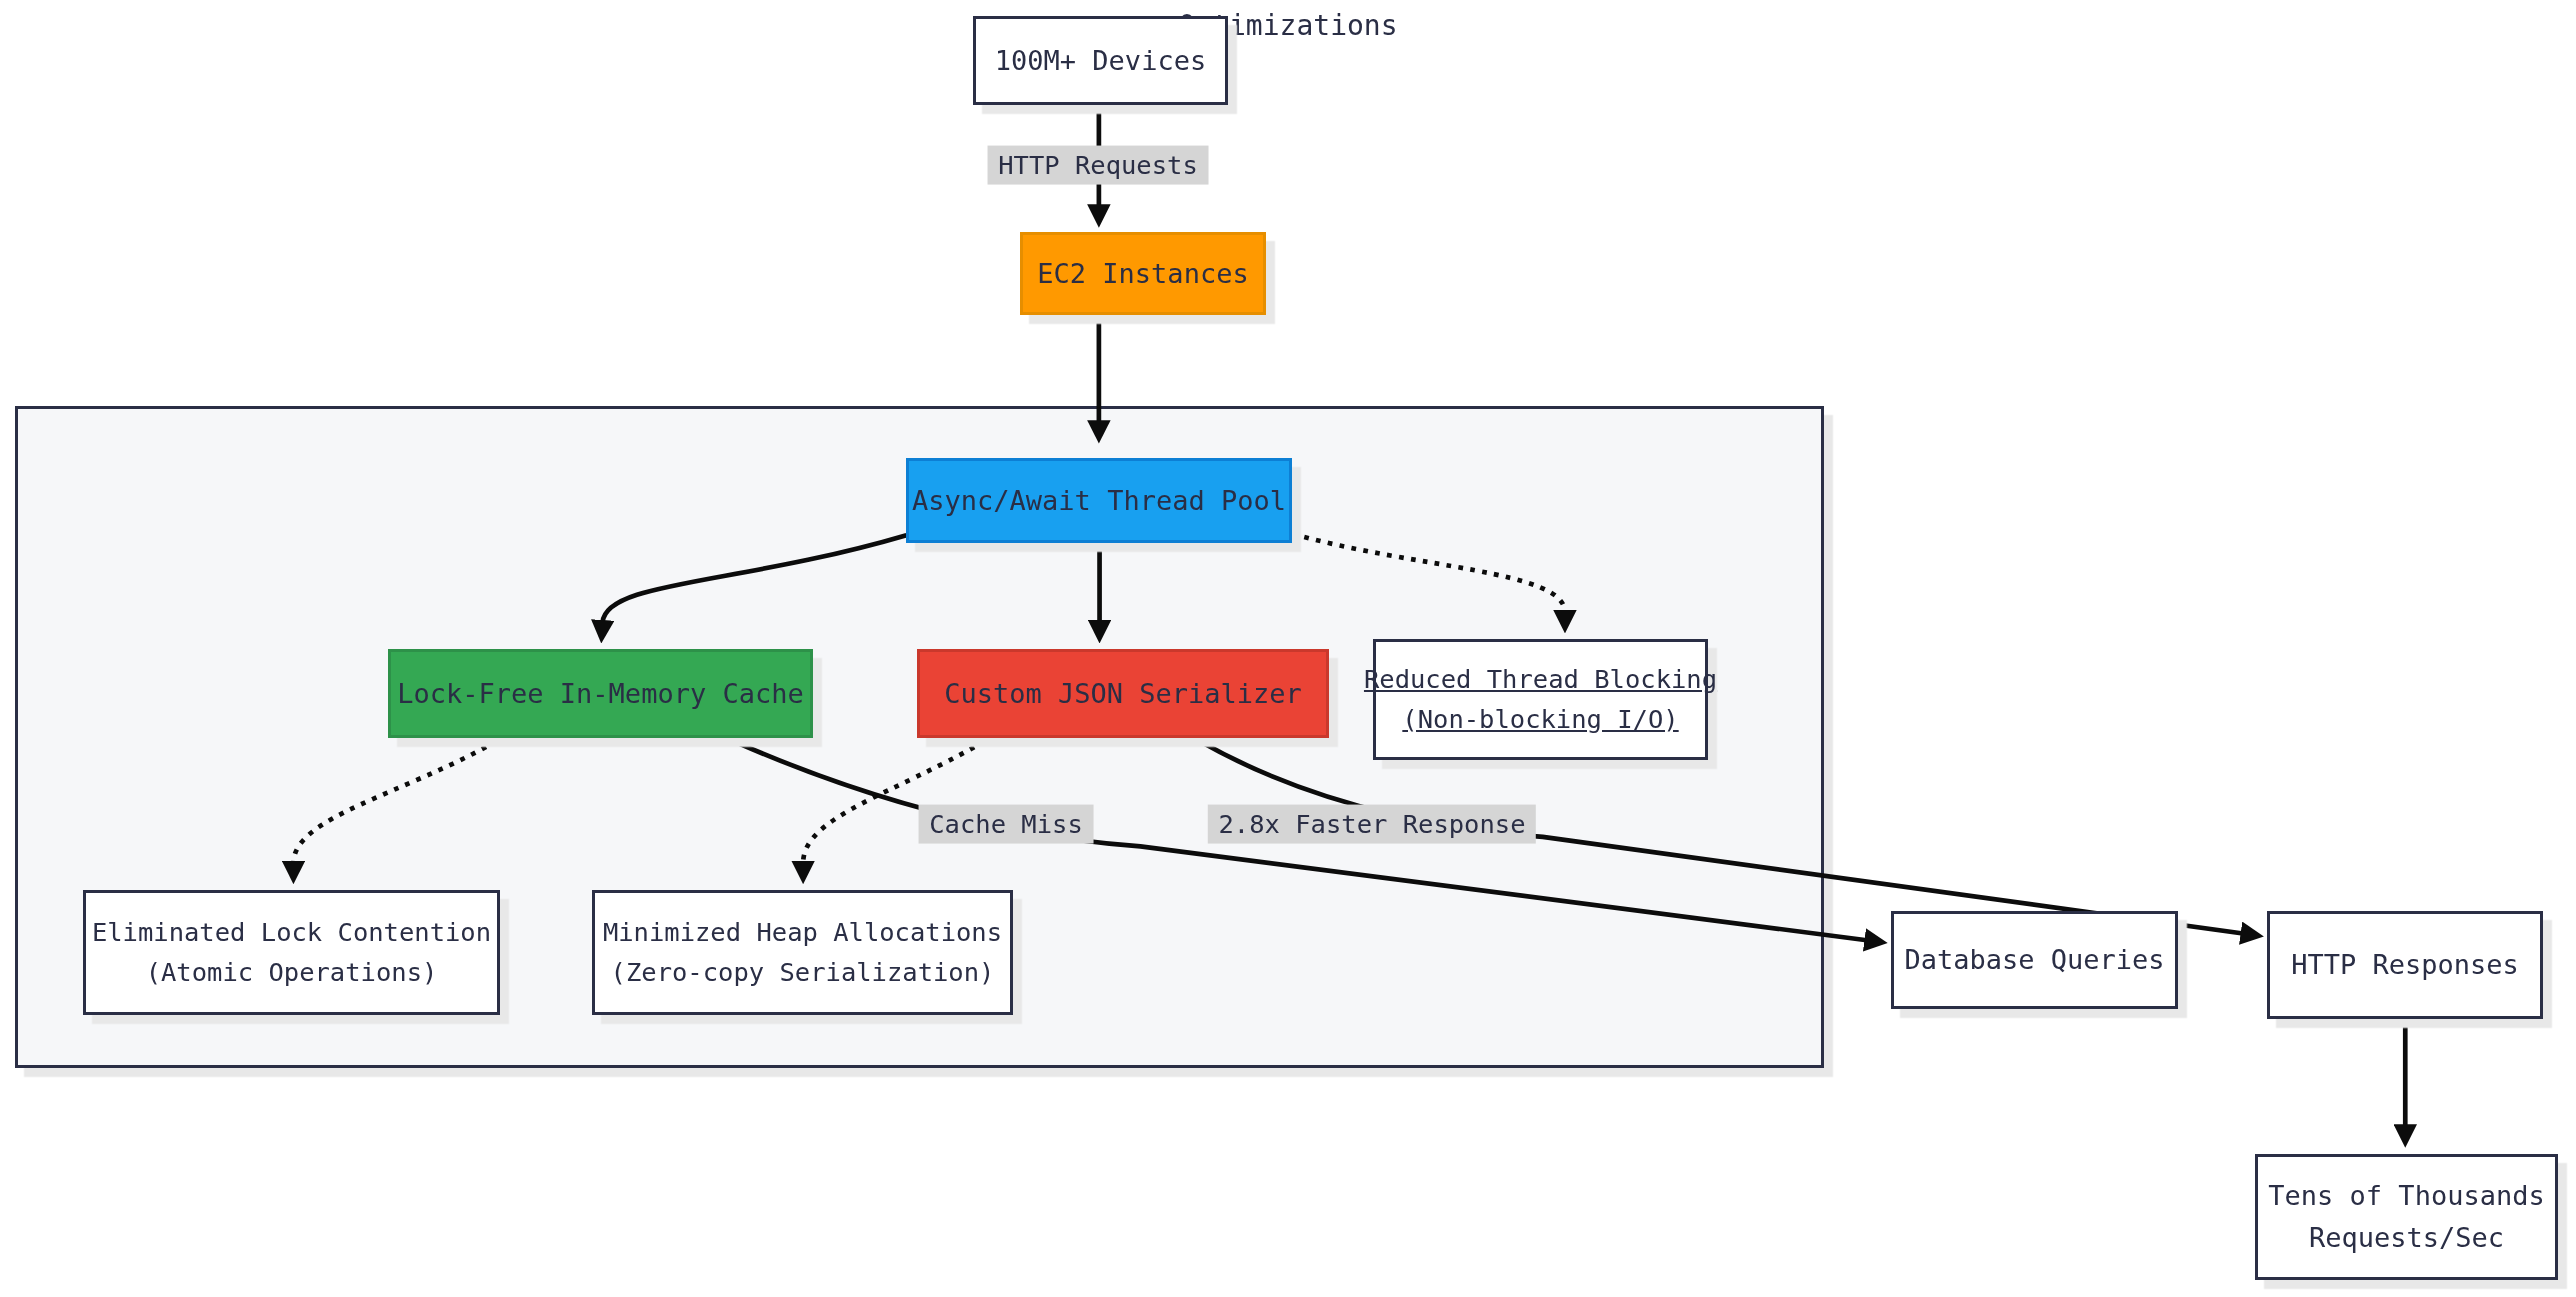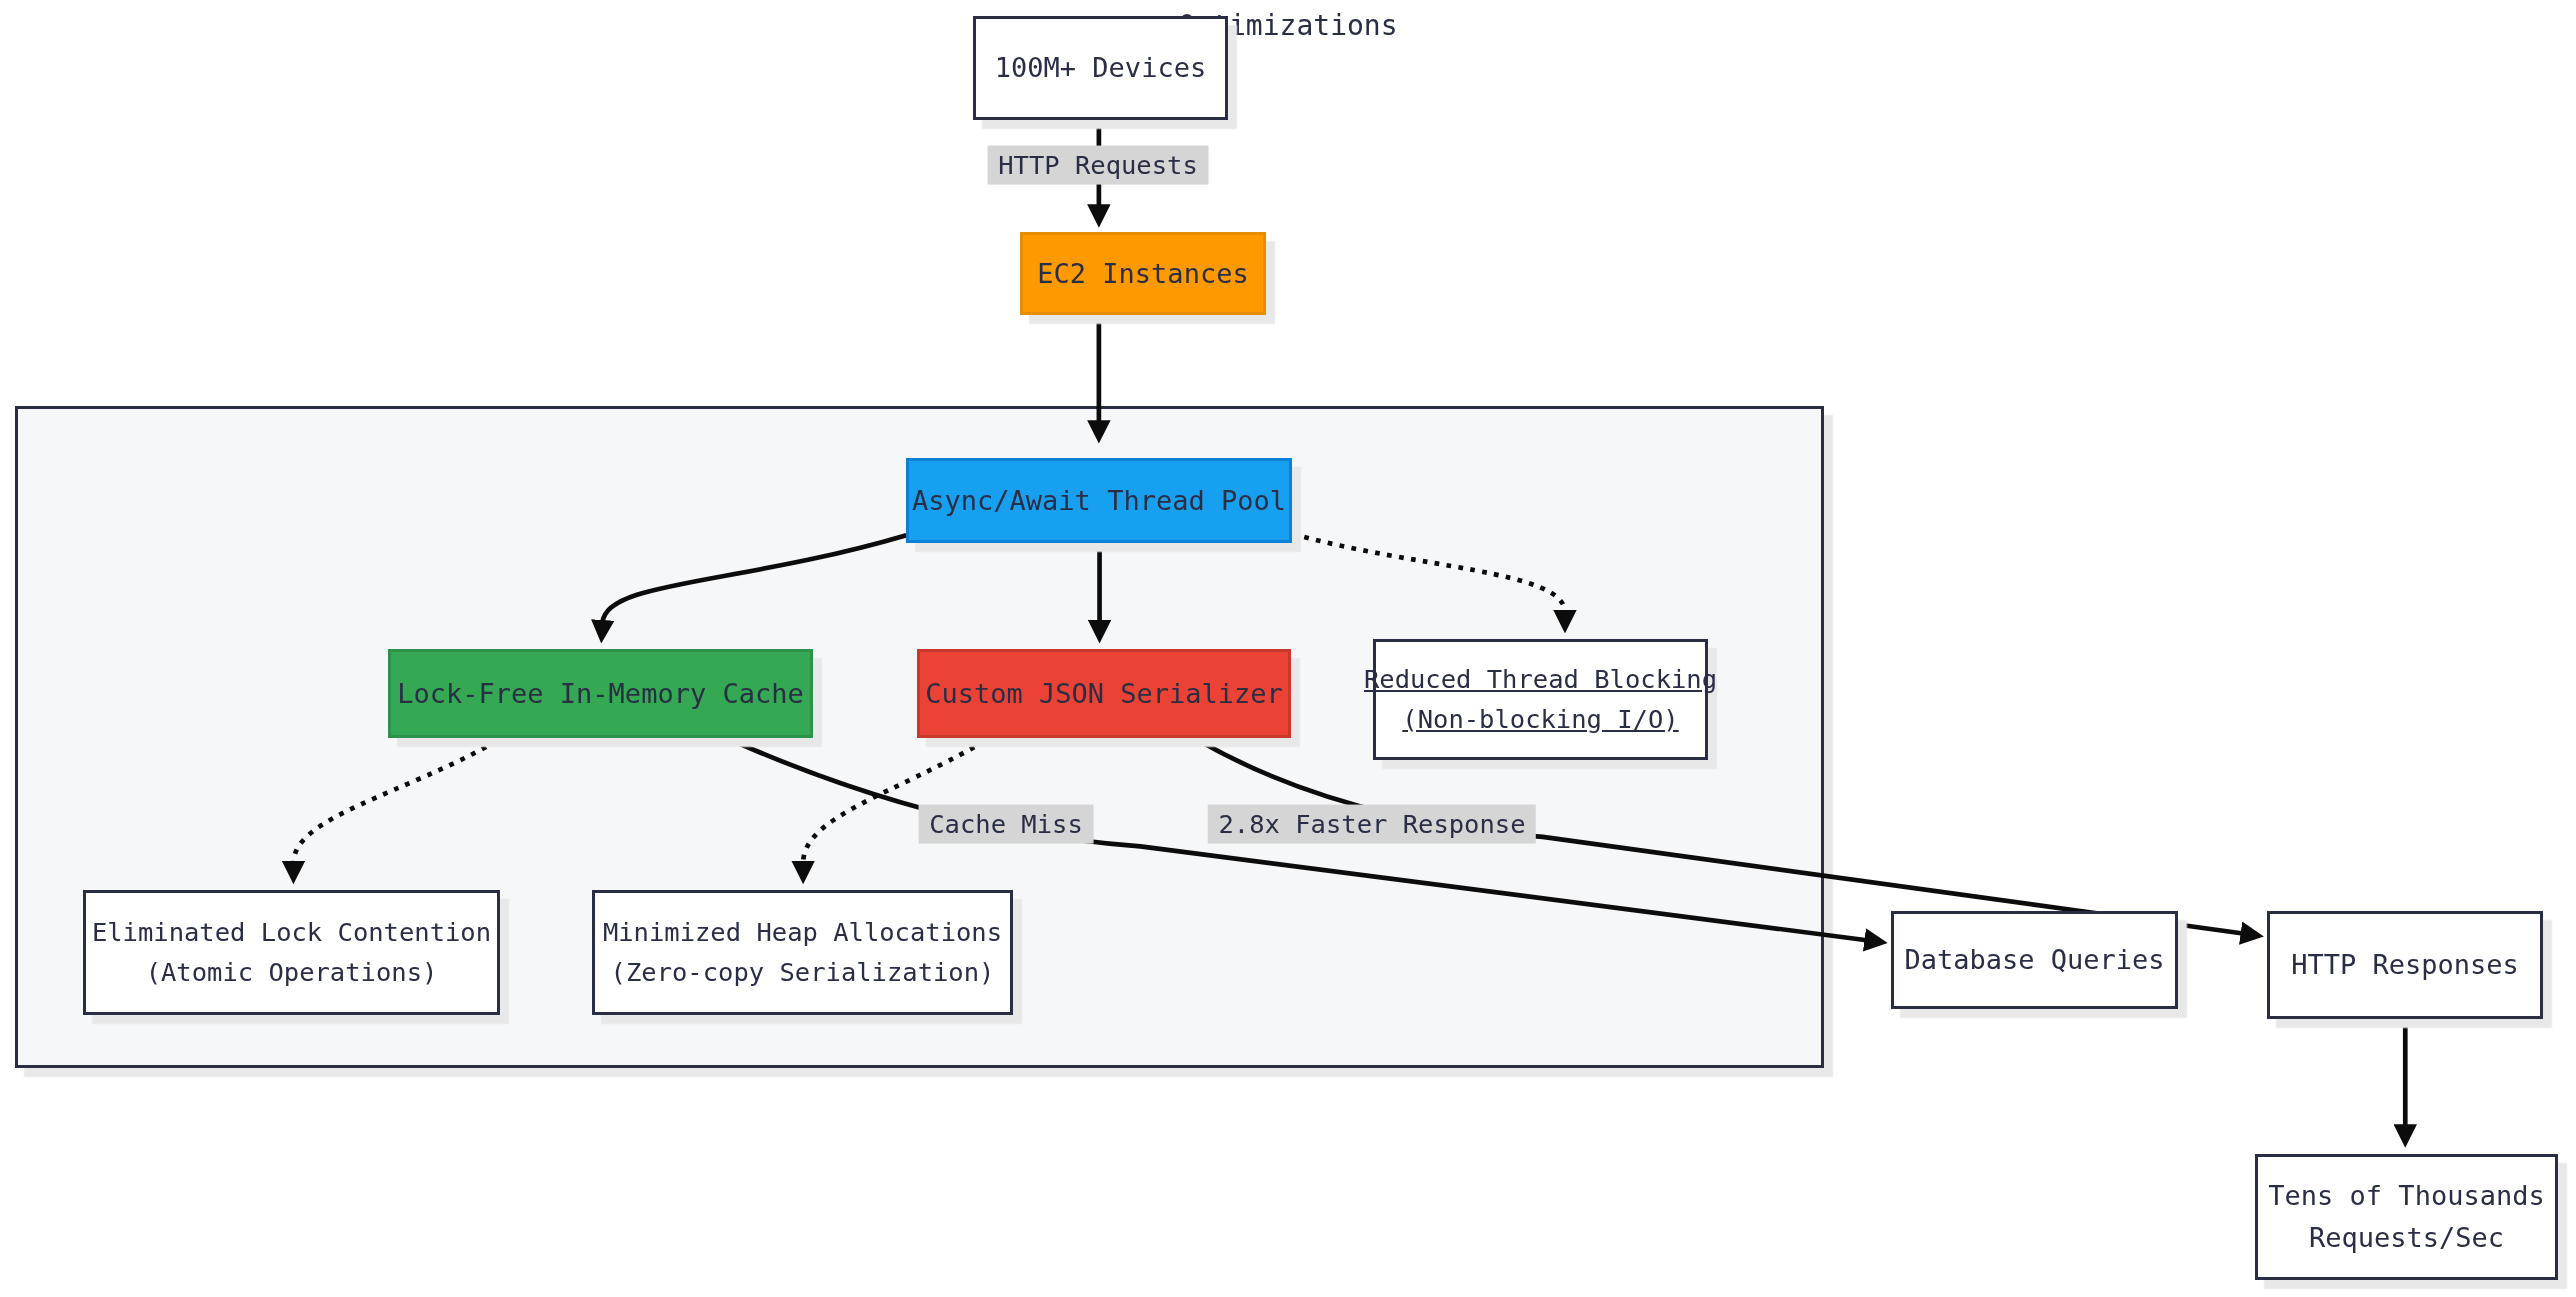--- a/index.html
+++ b/index.html
@@ -75,37 +75,37 @@
       <path d="M1468 1105 C1330 1185 1197 1218 1197 1287" marker-end="url(#arrow)" stroke-dasharray="7 11"></path>
       <path d="M1788 1105 Q2000 1225 2300 1248 L3344 1392" marker-end="url(#arrow)"></path>
       <path d="M3586 1488 L3586 1680" marker-end="url(#arrow)"></path>
     </g>
   </svg>
 
   <div class="edge-label" style="left:1098px; top:165px;">HTTP Requests</div>
   <div class="edge-label" style="left:1006px; top:824px;">Cache Miss</div>
   <div class="edge-label" style="left:1372px; top:824px;">2.8x Faster Response</div>
 
-  <div class="node" style="left:973px; top:16px; width:255px; height:104px;">
+  <div class="node" style="left:973px; top:16px; width:255px; height:89px;">
     <span>100M+ Devices</span>
   </div>
 
   <div class="node fill-orange" style="left:1020px; top:232px; width:246px; height:83px;">
     <span>EC2 Instances</span>
   </div>
 
   <div class="node fill-blue" style="left:906px; top:458px; width:386px; height:85px;">
     <span>Async/Await Thread Pool</span>
   </div>
 
   <div class="node fill-green" style="left:388px; top:649px; width:425px; height:89px;">
     <span>Lock-Free In-Memory Cache</span>
   </div>
 
-  <div class="node fill-red" style="left:917px; top:649px; width:374px; height:89px;">
+  <div class="node fill-red" style="left:917px; top:649px; width:412px; height:89px;">
     <span>Custom JSON Serializer</span>
   </div>
 
   <div class="node small" style="left:1373px; top:639px; width:335px; height:121px;text-decoration:underline;">
     <span>Reduced Thread Blocking</span>
     <span>(Non-blocking I/O)</span>
   </div>
 
   <div class="node small" style="left:83px; top:890px; width:417px; height:125px;">
     <span>Eliminated Lock Contention</span>

